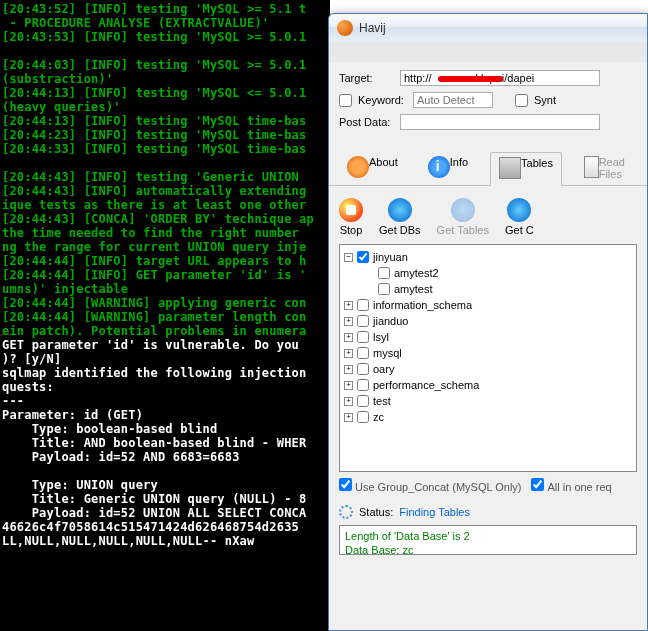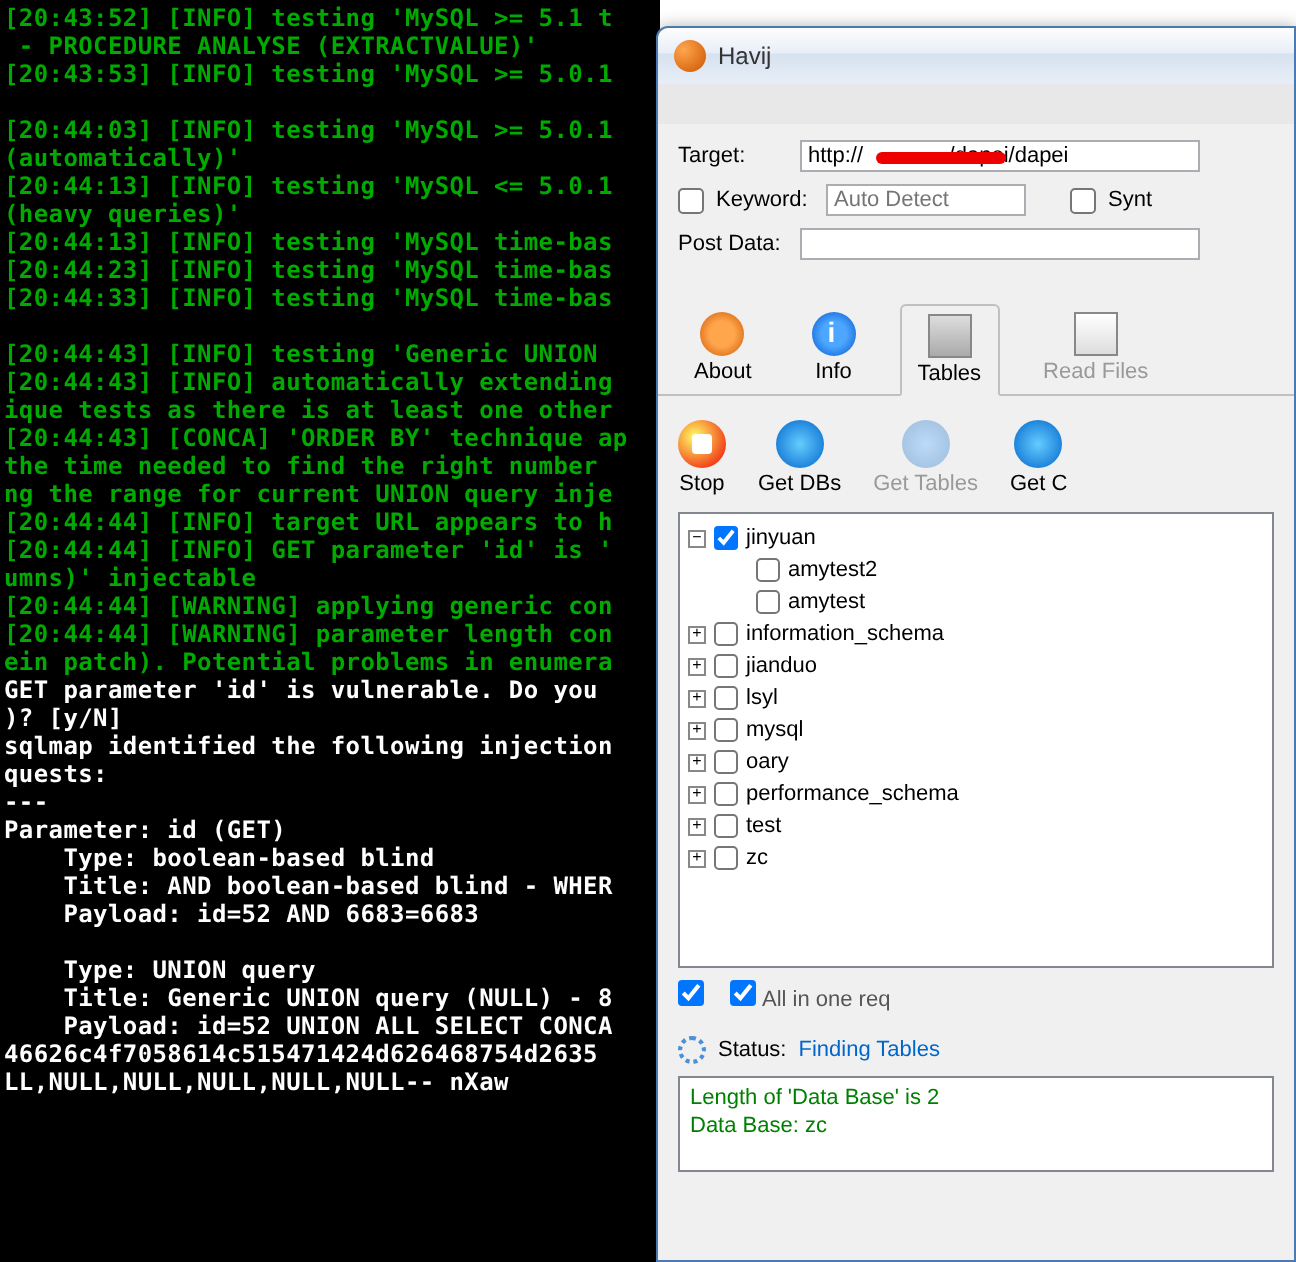--- a/index.html
+++ b/index.html
@@ -10,26 +10,26 @@
 .havij-window { position: absolute; left: 328px; top: 13px; width: 320px; height: 618px; background: #f0f0f0; border: 1px solid #4a7ab0; border-radius: 6px 0 0 0; box-shadow: 0 0 8px rgba(0,0,0,0.3); }
 .titlebar { height: 28px; background: linear-gradient(to bottom, #fdfdfe, #e8eef7 45%, #d6e2f0 46%, #e8eef7); border-radius: 6px 0 0 0; display: flex; align-items: center; padding-left: 8px; gap: 6px; }
 .titlebar .icon { width: 16px; height: 16px; background: radial-gradient(circle at 30% 30%, #ffa64d, #cc5500); border-radius: 50%; }
 .titlebar .title { font-size: 12px; color: #333; }
 .toolbar-sep { height: 20px; background: #e8e8e8; }
 .form-area { padding: 8px 10px; background: #f0f0f0; }
 .form-row { display: flex; align-items: center; margin-bottom: 6px; gap: 6px; }
 .form-row label { width: 55px; font-size: 11px; }
 .form-row input[type=text], .form-row select { font-size: 11px; padding: 1px 3px; border: 1px solid #abadb3; background: #fff; }
 .url-input { width: 200px; }
-.kw-input { width: 100px; }
+.kw-input { width: 80px; }
 .db-select { width: 120px; }
 .post-input { width: 200px; }
 .redact { position: absolute; background: #e00; height: 6px; border-radius: 3px; }
 .nav-tabs { display: flex; border-bottom: 1px solid #c0c0c0; padding: 8px 10px 0; gap: 14px; }
-.nav-tab { display: flex; flex-direction: column; align-items: center; padding: 4px 8px; font-size: 11px; cursor: pointer; }
+.nav-tab { display: flex; flex-direction: row; align-items: flex-start; padding: 4px 8px; font-size: 11px; cursor: pointer; }
 .nav-tab.active { border: 1px solid #c0c0c0; border-bottom: 1px solid #f0f0f0; margin-bottom: -1px; border-radius: 3px 3px 0 0; background: #f0f0f0; }
 .nav-tab .nicon { width: 22px; height: 22px; margin-bottom: 2px; }
 .nicon.about { background: radial-gradient(circle,#ffa64d 40%,#cc5500); border-radius:50%; }
 .nicon.info { background: radial-gradient(circle,#4da6ff 40%,#0055cc); border-radius:50%; position:relative; }
 .nicon.info::after { content:'i'; position:absolute; color:#fff; font-weight:bold; font-size:14px; left:8px; top:2px; }
 .nicon.tables { background: linear-gradient(#ddd,#aaa); border:1px solid #888; }
 .nicon.files { background: linear-gradient(#fff,#ddd); border:1px solid #888; }
 .action-bar { display: flex; padding: 12px 10px 8px; gap: 16px; }
 .action-btn { display: flex; flex-direction: column; align-items: center; font-size: 11px; cursor: pointer; }
 .action-btn .aicon { width: 24px; height: 24px; margin-bottom: 2px; border-radius: 50%; }
@@ -41,31 +41,31 @@
 .tree-panel { margin: 0 10px; border: 1px solid #828790; background: #fff; height: 228px; overflow: auto; padding: 4px; font-size: 11px; }
 .tree-node { display: flex; align-items: center; height: 16px; gap: 2px; }
 .tree-indent { width: 18px; display: inline-block; }
 .tree-toggle { width: 9px; height: 9px; border: 1px solid #888; display: inline-flex; align-items: center; justify-content: center; font-size: 8px; line-height: 1; cursor: pointer; margin-right: 2px; }
 .tree-cb { width: 12px; height: 12px; margin-right: 2px; }
 .checks-row { display: flex; padding: 6px 10px; gap: 10px; font-size: 11px; color: #555; }
 .checks-row input { margin-right: 3px; }
 .status-row { display: flex; align-items: center; padding: 6px 10px; gap: 6px; font-size: 11px; }
 .status-icon { width: 14px; height: 14px; border: 2px dotted #4a90d9; border-radius: 50%; }
 .status-link { color: #0066cc; }
-.output-box { margin: 0 10px 6px; border: 1px solid #828790; background: #fff; padding: 3px 5px; font-size: 11px; color: #008000; line-height: 14px; height: 48px; }
+.output-box { margin: 0 10px 6px; border: 1px solid #828790; background: #fff; padding: 3px 5px; font-size: 11px; color: #008000; line-height: 14px; height: 30px; }
 </style>
 </head>
 <body>
 
 <div class="terminal"><pre id="term-pre"><span class="dim">[20:43:52] [INFO] testing 'MySQL &gt;= 5.1 t</span>
 <span class="dim"> - PROCEDURE ANALYSE (EXTRACTVALUE)'</span>
 <span class="dim">[20:43:53] [INFO] testing 'MySQL &gt;= 5.0.1</span>
 <span class="dim"></span>
 <span class="dim">[20:44:03] [INFO] testing 'MySQL &gt;= 5.0.1</span>
-<span class="dim">(automatically)'</span>
+<span class="dim">(substraction)'</span>
 <span class="dim">[20:44:13] [INFO] testing 'MySQL &lt;= 5.0.1</span>
 <span class="dim">(heavy queries)'</span>
 <span class="dim">[20:44:13] [INFO] testing 'MySQL time-bas</span>
 <span class="dim">[20:44:23] [INFO] testing 'MySQL time-bas</span>
 <span class="dim">[20:44:33] [INFO] testing 'MySQL time-bas</span>
 <span class="dim"></span>
 <span class="dim">[20:44:43] [INFO] testing 'Generic UNION </span>
 <span class="dim">[20:44:43] [INFO] automatically extending</span>
 <span class="dim">ique tests as there is at least one other</span>
 <span class="dim">[20:44:43] [CONCA] 'ORDER BY' technique ap</span>
@@ -214,21 +214,21 @@
         <span>test</span>
       </div>
       <div class="tree-node">
         <span class="tree-toggle">+</span>
         <input type="checkbox" class="tree-cb" style="">
         <span>zc</span>
       </div>
     </div>
 
   <div class="checks-row">
-    <label><input type="checkbox" checked="" style=""></label>
+    <label><input type="checkbox" checked="" style=""><span>Use Group_Concat (MySQL Only)</span></label>
     <label><input type="checkbox" checked="" style=""><span>All in one req</span></label>
   </div>
 
   <div class="status-row">
     <div class="status-icon"></div>
     <span>Status:</span>
     <span class="status-link">Finding Tables</span>
   </div>
 
   <div class="output-box">

